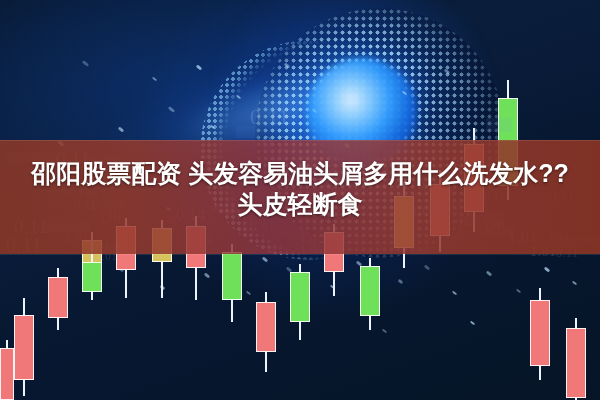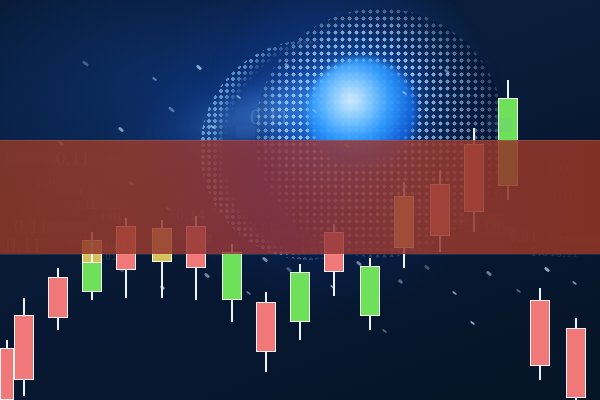--- a/index.html
+++ b/index.html
@@ -313,14 +313,18 @@
       <span style="left: 530px; top: 244px; font-size: 14px; opacity: 0.36;">1.01</span>
       <span style="left: 556px; top: 246px; font-size: 12px; opacity: 0.3;">0.11</span>
       <span style="left: 300px; top: 232px; font-size: 12px; opacity: 0.28;">1.01</span>
       <span style="left: 150px; top: 248px; font-size: 12px; opacity: 0.28;">1.01</span>
     </div>
 
   <div class="banner" id="banner" style="top: 140px; height: 114px;"></div>
   <div class="seam" id="seam-top" style="top: 140px;"></div>
   <div class="seam" id="seam-bottom" style="top: 254px;"></div>
 
+  <div class="title-wrap" id="title-wrap" style="top: 158px; color: rgb(255, 255, 255);">
+    <div class="title-line1">邵阳股票配资 头发容易油头屑多用什么洗发水??</div>
+    <div class="title-line2">头皮轻断食</div>
+  </div>
 
 </div>
 
 </body></html>

